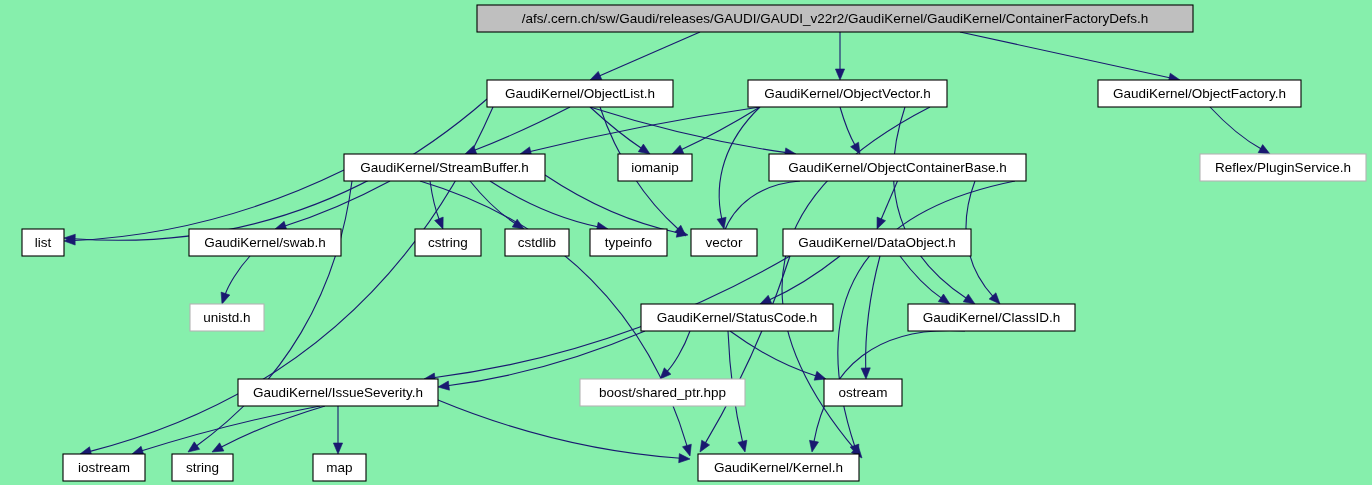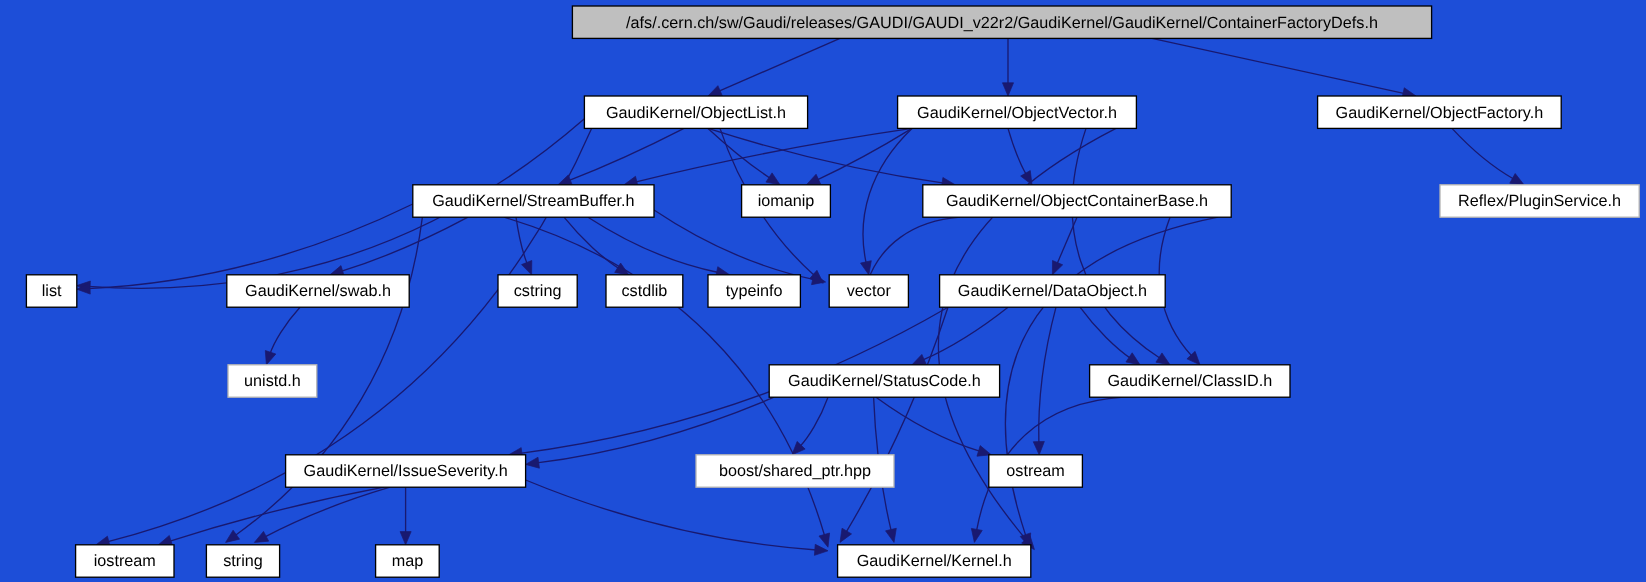--- a/index.html
+++ b/index.html
@@ -4,21 +4,21 @@
 <style>
   html, body {
     margin: 0;
     padding: 0;
     background: #ffffff;
   }
   #graph-root {
     position: relative;
     width: 1372px;
     height: 485px;
-    background: #1d4ed8;
+    background: #86efac;
     font-family: "Liberation Sans", sans-serif;
     overflow: hidden;
   }
   svg.graph-canvas {
     position: absolute;
     left: 0;
     top: 0;
     width: 1372px;
     height: 485px;
   }

